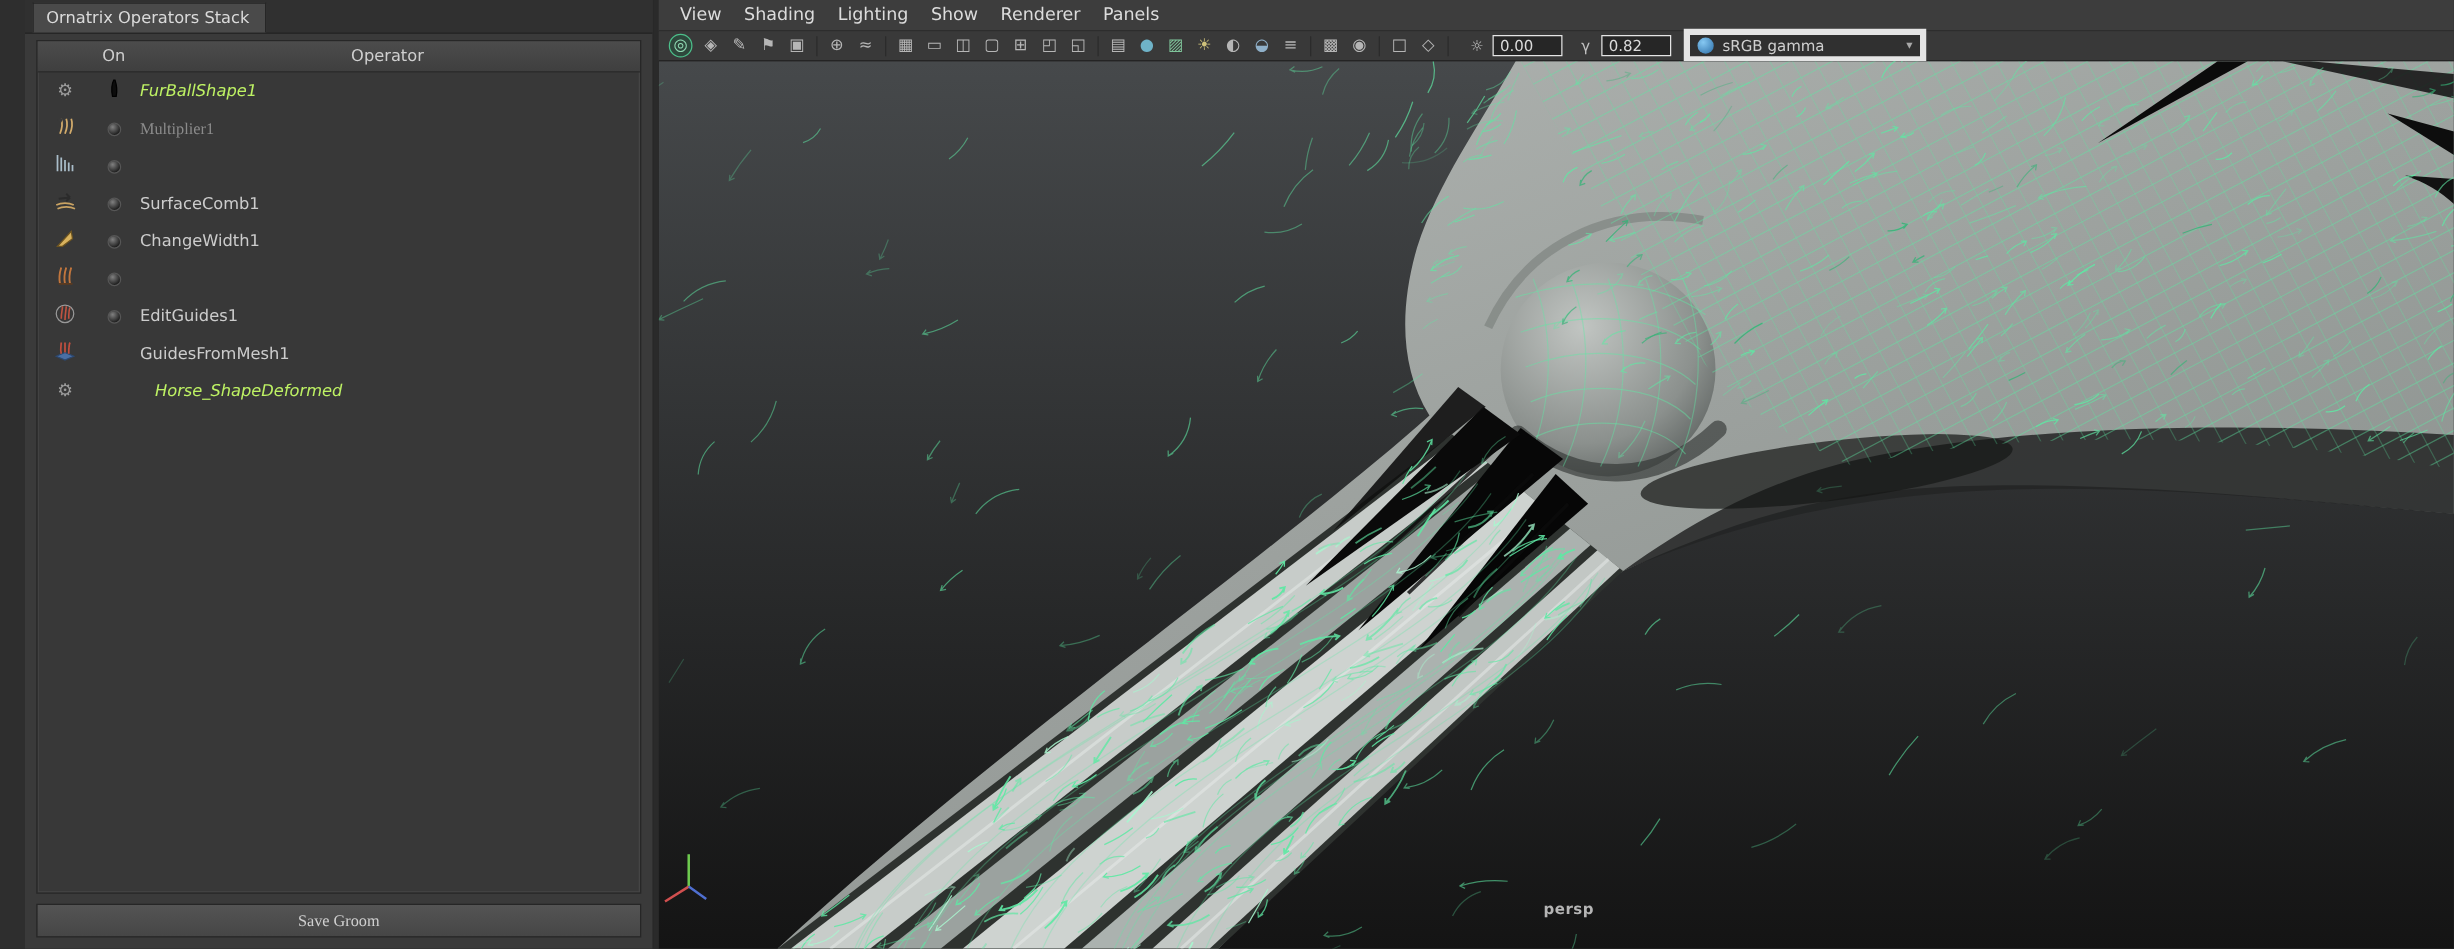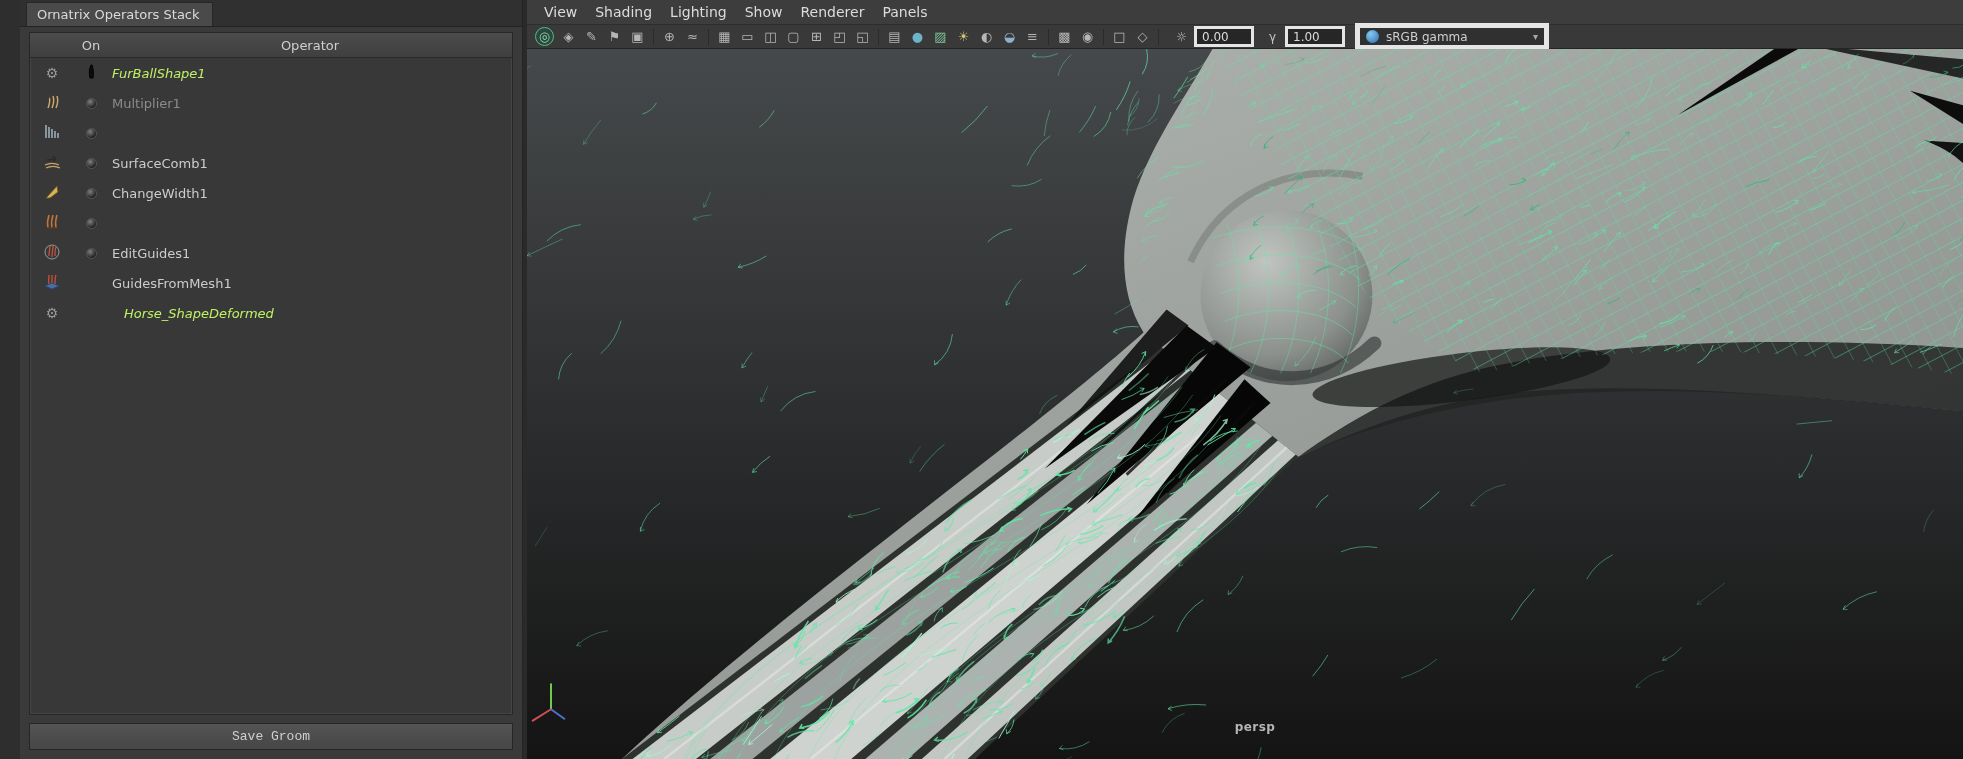--- a/index.html
+++ b/index.html
@@ -12,38 +12,38 @@
   .panel-body{flex:1;display:flex;flex-direction:column;padding:5px 9px 9px 9px;gap:8px;min-height:0;}
   .op-table{flex:1;background:#383838;border:1px solid #272727;box-shadow:inset 0 0 0 1px #454545;min-height:0;overflow:hidden;}
   .op-header{display:flex;height:24px;align-items:center;background:linear-gradient(#4c4c4c,#3f3f3f);border-bottom:1px solid #2a2a2a;font-size:13px;color:#cfcfcf;}
   .col-icon{width:44px;display:flex;align-items:center;justify-content:center;flex:0 0 auto;}
   .col-on{width:34px;display:flex;align-items:center;justify-content:center;flex:0 0 auto;}
   .col-name{flex:1;min-width:0;}
   .op-header .col-name{text-align:center;}
   .op-row{display:flex;align-items:center;height:30px;font-size:13px;}
   .op-name{padding-left:4px;color:#cccccc;white-space:nowrap;}
   .op-name.it{font-style:italic;color:#bef264;}
-  .op-name.dis{color:#8b8b8b;}
+  .op-name.dis{color:#8b8b8b;font-family:Liberation Serif, serif;}
   .op-name.ind{padding-left:16px;}
   .toggle{width:11px;height:11px;border-radius:50%;background:radial-gradient(circle at 35% 30%,#808080,#1d1d1d 75%);border:1px solid #565656;box-sizing:border-box;}
   .gear{font-size:14px;color:#9c9c9c;line-height:1;}
-  .save-btn{height:27px;background:linear-gradient(#545454,#464646);border:1px solid #262626;color:#d0d0d0;font-size:13px;display:flex;align-items:center;justify-content:center;cursor:default;font-family:Liberation Mono, monospace;}
+  .save-btn{height:27px;background:linear-gradient(#545454,#464646);border:1px solid #262626;color:#d0d0d0;font-size:13px;display:flex;align-items:center;justify-content:center;cursor:default;font-family:Liberation Serif, serif;}
   
   .splitter{width:4px;background:#2a2a2a;}
   
   .viewport-panel{flex:1;display:flex;flex-direction:column;min-width:0;}
   .menu-bar{height:24px;background:#3d3d3d;display:flex;align-items:center;padding-left:8px;font-size:14px;border-bottom:1px solid #2d2d2d;}
   .menu-item{padding:2px 9px;color:#dcdcdc;white-space:nowrap;}
   .toolbar{height:23px;background:#393939;display:flex;align-items:center;padding:0 5px;border-bottom:1px solid #242424;}
   .tb-group{display:flex;align-items:center;}
   .tb-icon{width:21px;height:19px;display:flex;align-items:center;justify-content:center;font-size:13px;color:#b6b6b6;margin:0 1px;line-height:1;}
   .tb-icon.sel{border:1px solid #4cbf8a;border-radius:50%;background:#2e473c;width:17px;height:17px;margin:0 3px;}
   .tb-icon.mini{width:17px;margin-left:10px;font-size:12px;color:#c2c2c2;}
   .tb-sep{width:1px;height:16px;background:#2b2b2b;margin:0 4px;flex:0 0 auto;}
-  .tb-field{width:44px;height:15px;background:#262626;border:3px solid #e5e5e5;color:#dadada;font-size:12px;display:flex;align-items:center;padding:0 5px;margin-left:3px;}
+  .tb-field{width:44px;height:15px;background:#262626;border:1px solid #e5e5e5;color:#dadada;font-size:12px;display:flex;align-items:center;padding:0 5px;margin-left:3px;}
   .tb-drop{height:17px;background:#303030;border:5px solid #e5e5e5;display:flex;align-items:center;font-size:12px;color:#cfcfcf;padding:0 6px;gap:7px;width:172px;margin-left:10px;}
   .cm-icon{width:13px;height:13px;border-radius:50%;background:radial-gradient(circle at 35% 30%,#86c8f2,#2b6ea8);flex:0 0 auto;}
   .drop-arrow{margin-left:auto;color:#a8a8a8;font-size:10px;}
   .viewport{flex:1;position:relative;min-height:0;background:#222;}
   .viewport svg{position:absolute;inset:0;width:100%;height:100%;display:block;}
   .persp-label{position:absolute;left:0;right:0;bottom:25px;text-align:center;font-size:12px;font-weight:600;color:#b5b5b5;letter-spacing:.4px;pointer-events:none;}
 </style>
 </head>
 <body>
 
@@ -205,21 +205,21 @@
           <div class="tb-icon">▩</div>
           <div class="tb-icon">◉</div>
           <div class="tb-sep"></div>
           <div class="tb-icon">□</div>
           <div class="tb-icon">◇</div>
           <div class="tb-sep"></div>
         </div>
       <span class="tb-icon mini">☼</span>
       <div class="tb-field">0.00</div>
       <span class="tb-icon mini">γ</span>
-      <div class="tb-field">1.00</div>
+      <div class="tb-field">0.82</div>
       <div class="tb-drop">
         <span class="cm-icon"></span>
         <span>sRGB gamma</span>
         <span class="drop-arrow">▾</span>
       </div>
     </div>
 
     <div class="viewport">
       <svg id="vp-svg" viewBox="0 0 1457 714" preserveAspectRatio="none">
           <defs>

